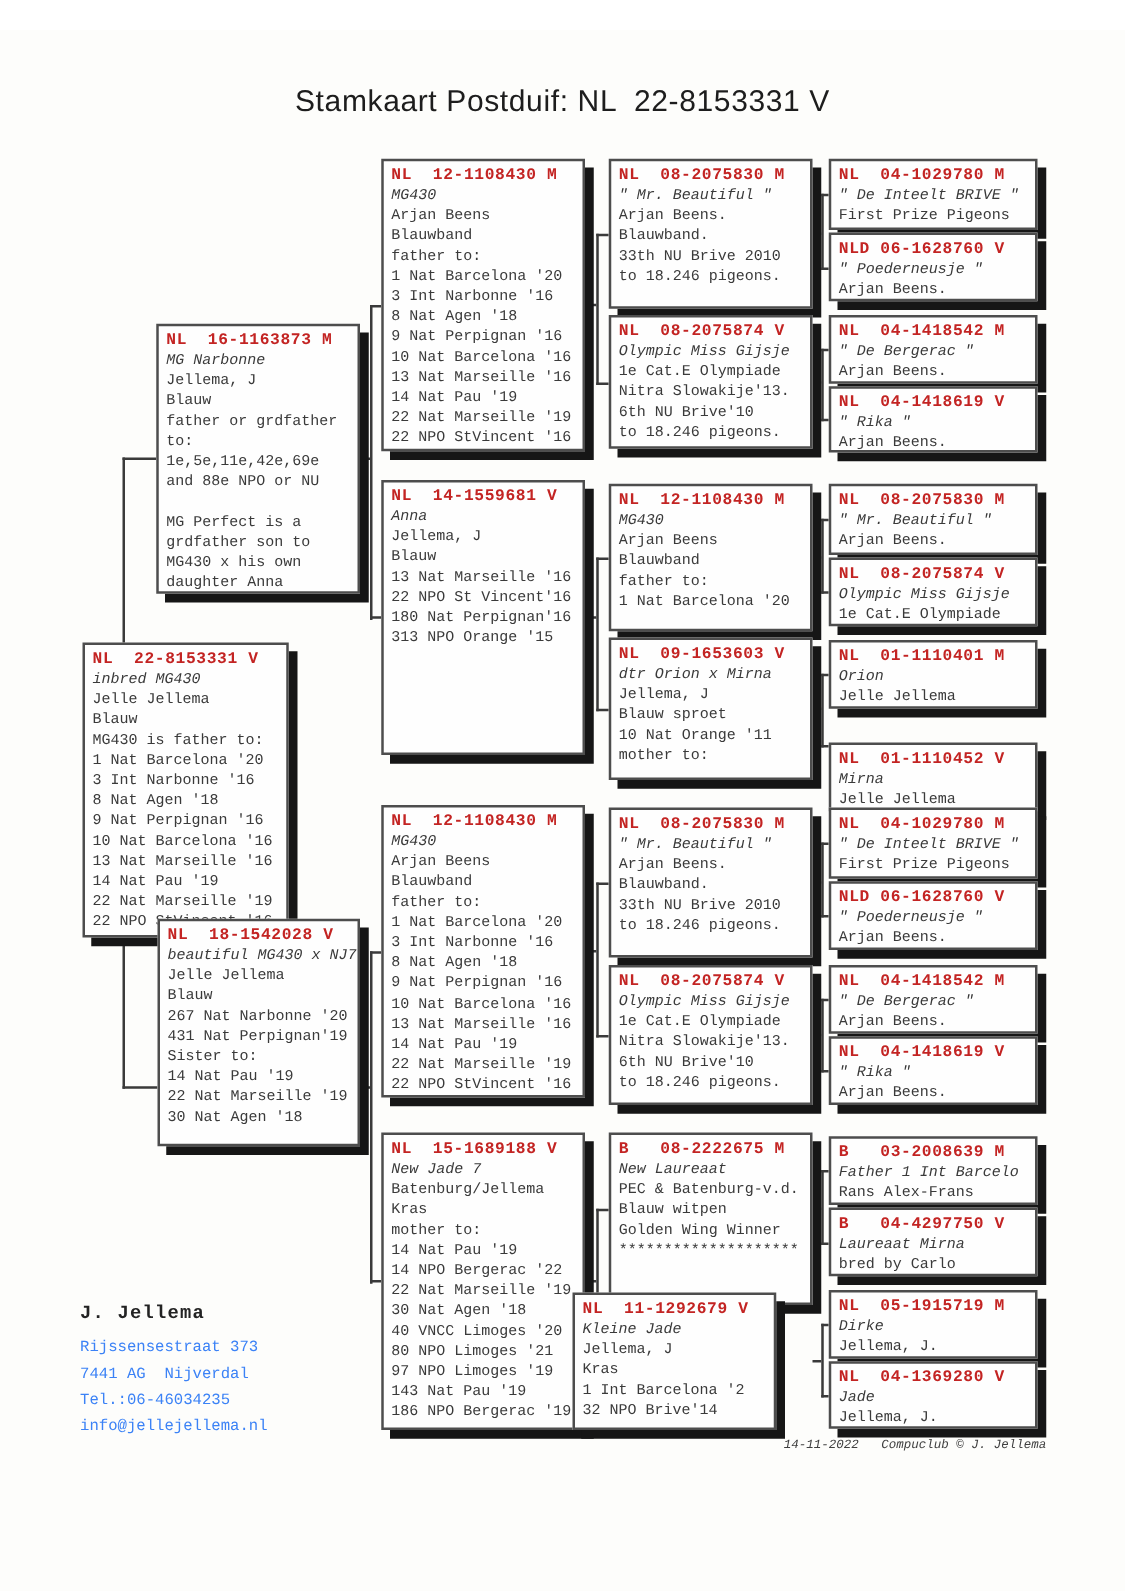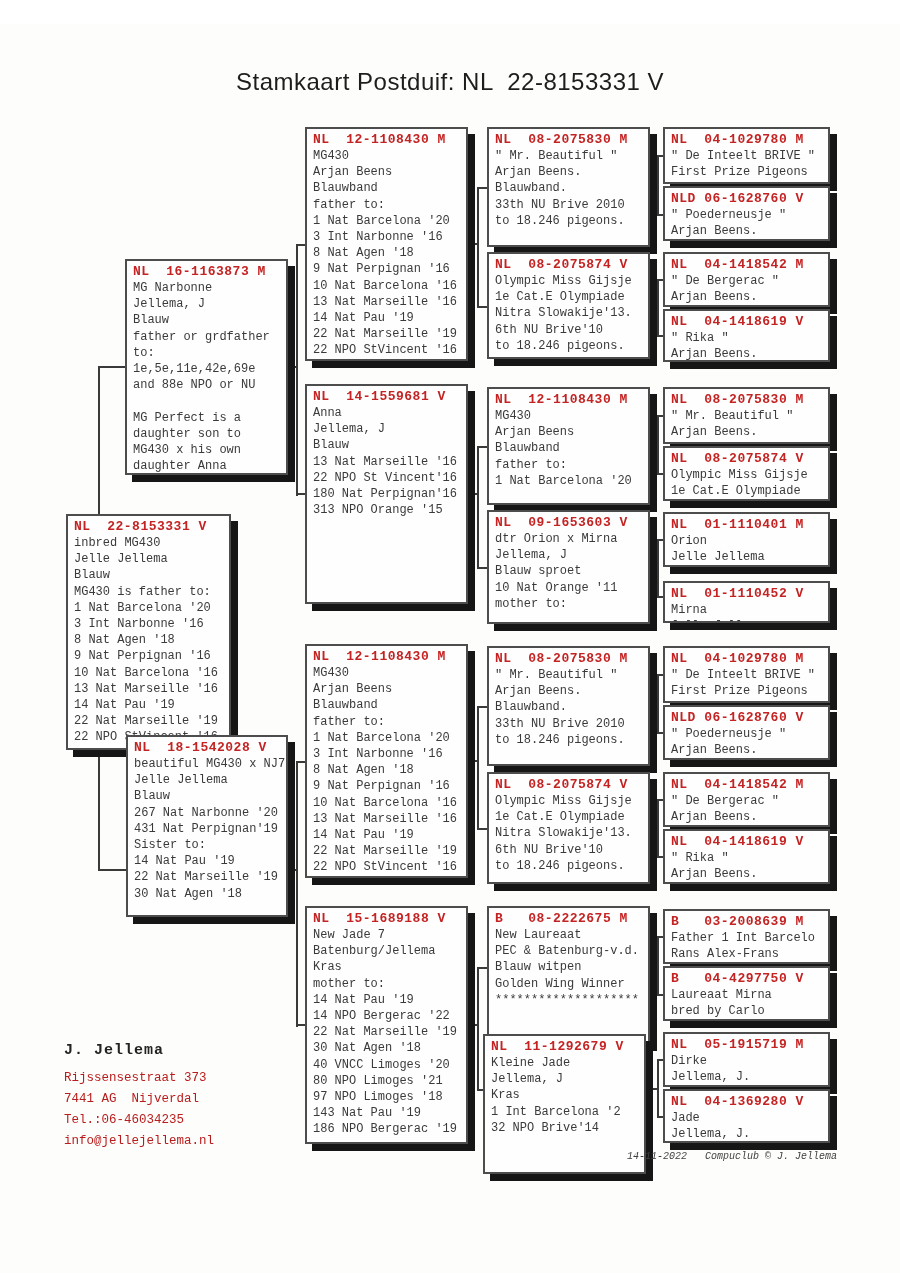--- a/index.html
+++ b/index.html
@@ -7,26 +7,26 @@
          font-family:"Liberation Mono","DejaVu Sans Mono",monospace;overflow:hidden;margin-top:24px;}
   .title{position:absolute;left:0;top:44px;width:100%;text-align:center;
          font-family:"Liberation Sans","DejaVu Sans",sans-serif;font-size:24px;
          color:#1d1d1d;white-space:pre;letter-spacing:.5px;}
   .pbox{position:absolute;box-sizing:border-box;background:#fefefe;
         border:2px solid #4d4d4d;box-shadow:7px 7px 0 #161616;
         padding:2px 4px 0 6px;overflow:hidden;z-index:2;}
   .ring{font-size:13px;font-weight:bold;color:#c32423;line-height:17px;
         white-space:pre;letter-spacing:.5px;}
   .bline{font-size:12px;color:#3a3a3a;line-height:16.2px;min-height:16.2px;white-space:pre;}
-  .bname{}
+  .bname{font-style:italic;}
   .cline{position:absolute;background:#3a3a3a;z-index:1;}
   .owner{position:absolute;left:64px;top:1018px;z-index:2;}
   .owner-name{font-size:15px;font-weight:bold;color:#232323;letter-spacing:1px;
               margin-bottom:9px;white-space:pre;}
-  .oline{font-size:12.5px;color:#b91c1c;line-height:21px;white-space:pre;}
+  .oline{font-size:12.5px;color:#3b82f6;line-height:21px;white-space:pre;}
   .footer{position:absolute;left:0;top:1127px;width:837px;text-align:right;
           font-size:10px;font-style:italic;color:#3f3f3f;white-space:pre;z-index:2;}
 </style>
 </head>
 <body>
 
 <div class="sheet" id="sheet">
 
   <div class="title">Stamkaart Postduif: NL  22-8153331 V</div>
 
@@ -54,21 +54,21 @@
     <div class="bline bname">MG Narbonne</div>
     <div>
         <div class="bline">Jellema, J</div>
         <div class="bline">Blauw</div>
         <div class="bline">father or grdfather</div>
         <div class="bline">to:</div>
         <div class="bline">1e,5e,11e,42e,69e</div>
         <div class="bline">and 88e NPO or NU</div>
         <div class="bline"></div>
         <div class="bline">MG Perfect is a</div>
-        <div class="bline">daughter son to</div>
+        <div class="bline">grdfather son to</div>
         <div class="bline">MG430 x his own</div>
         <div class="bline">daughter Anna</div>
       </div>
   </div>
   <div class="pbox" style="left:126px;top:711px;width:162px;height:182px">
     <div class="ring">NL  18-1542028 V</div>
     <div class="bline bname">beautiful MG430 x NJ7</div>
     <div>
         <div class="bline">Jelle Jellema</div>
         <div class="bline">Blauw</div>
@@ -135,21 +135,21 @@
     <div>
         <div class="bline">Batenburg/Jellema</div>
         <div class="bline">Kras</div>
         <div class="bline">mother to:</div>
         <div class="bline">14 Nat Pau '19</div>
         <div class="bline">14 NPO Bergerac '22</div>
         <div class="bline">22 Nat Marseille '19</div>
         <div class="bline">30 Nat Agen '18</div>
         <div class="bline">40 VNCC Limoges '20</div>
         <div class="bline">80 NPO Limoges '21</div>
-        <div class="bline">97 NPO Limoges '18</div>
+        <div class="bline">97 NPO Limoges '19</div>
         <div class="bline">143 Nat Pau '19</div>
         <div class="bline">186 NPO Bergerac '19</div>
       </div>
   </div>
 
   <div class="pbox" style="left:487px;top:103px;width:163px;height:120px">
     <div class="ring">NL  08-2075830 M</div>
     <div class="bline bname">" Mr. Beautiful "</div>
     <div>
         <div class="bline">Arjan Beens.</div>
@@ -211,21 +211,21 @@
   <div class="pbox" style="left:487px;top:882px;width:163px;height:138px">
     <div class="ring">B   08-2222675 M</div>
     <div class="bline bname">New Laureaat</div>
     <div>
         <div class="bline">PEC &amp; Batenburg-v.d.</div>
         <div class="bline">Blauw witpen</div>
         <div class="bline">Golden Wing Winner</div>
         <div class="bline">********************</div>
       </div>
   </div>
-  <div class="pbox" style="left:483px;top:1010px;width:163px;height:140px">
+  <div class="pbox" style="left:458px;top:1010px;width:163px;height:110px">
     <div class="ring">NL  11-1292679 V</div>
     <div class="bline bname">Kleine Jade</div>
     <div>
         <div class="bline">Jellema, J</div>
         <div class="bline">Kras</div>
         <div class="bline">1 Int Barcelona '2</div>
         <div class="bline">32 NPO Brive'14</div>
       </div>
   </div>
 
@@ -271,21 +271,21 @@
         <div class="bline">1e Cat.E Olympiade</div>
       </div>
   </div>
   <div class="pbox" style="left:663px;top:488px;width:167px;height:55px">
     <div class="ring">NL  01-1110401 M</div>
     <div class="bline bname">Orion</div>
     <div>
         <div class="bline">Jelle Jellema</div>
       </div>
   </div>
-  <div class="pbox" style="left:663px;top:557px;width:167px;height:42px">
+  <div class="pbox" style="left:663px;top:570px;width:167px;height:55px">
     <div class="ring">NL  01-1110452 V</div>
     <div class="bline bname">Mirna</div>
     <div>
         <div class="bline">Jelle Jellema</div>
       </div>
   </div>
   <div class="pbox" style="left:663px;top:622px;width:167px;height:57px">
     <div class="ring">NL  04-1029780 M</div>
     <div class="bline bname">" De Inteelt BRIVE "</div>
     <div>

